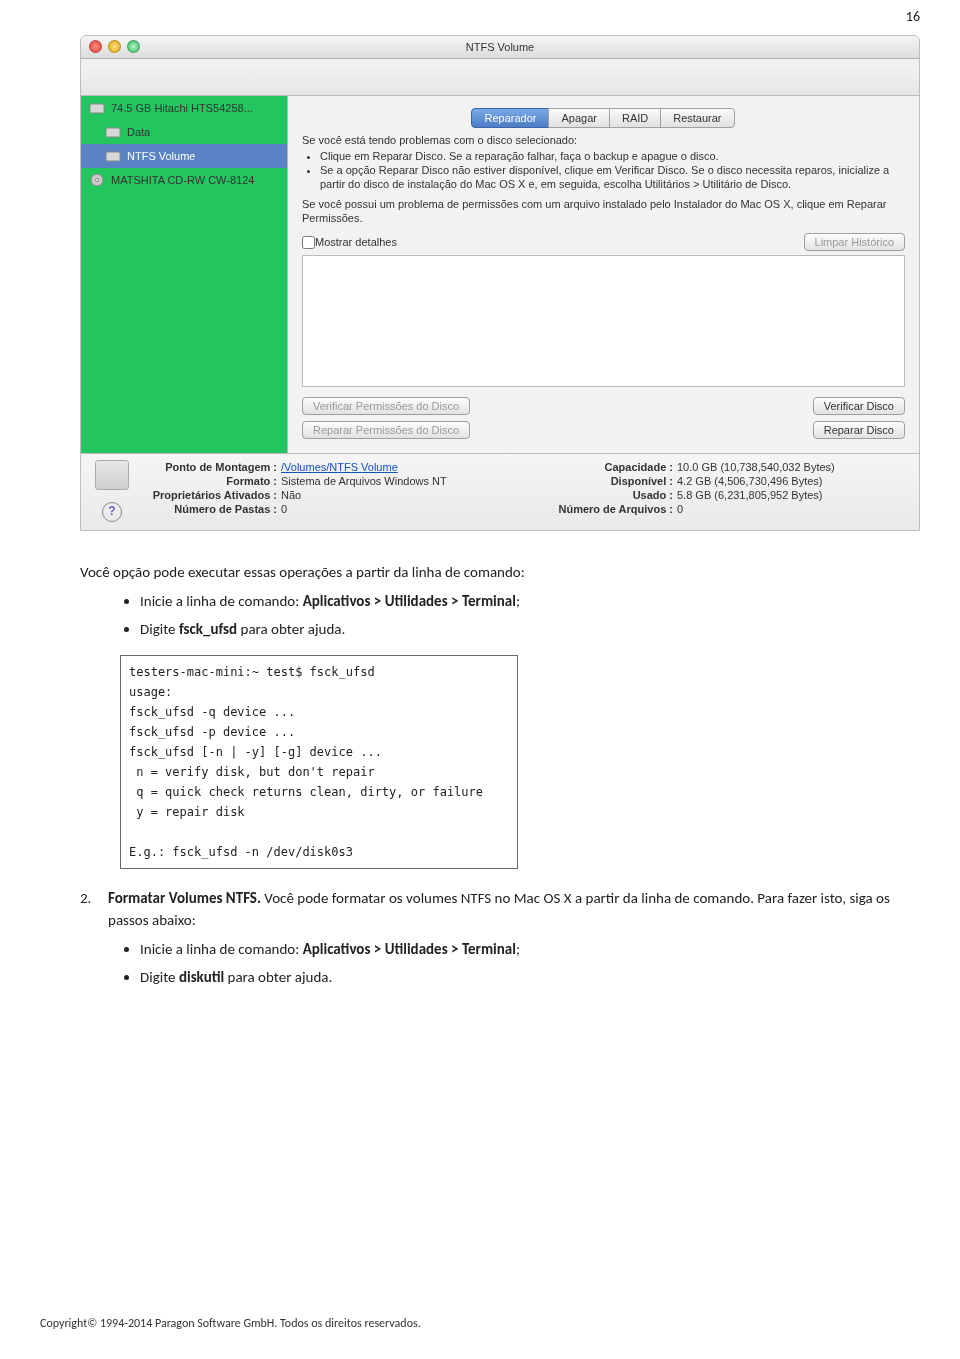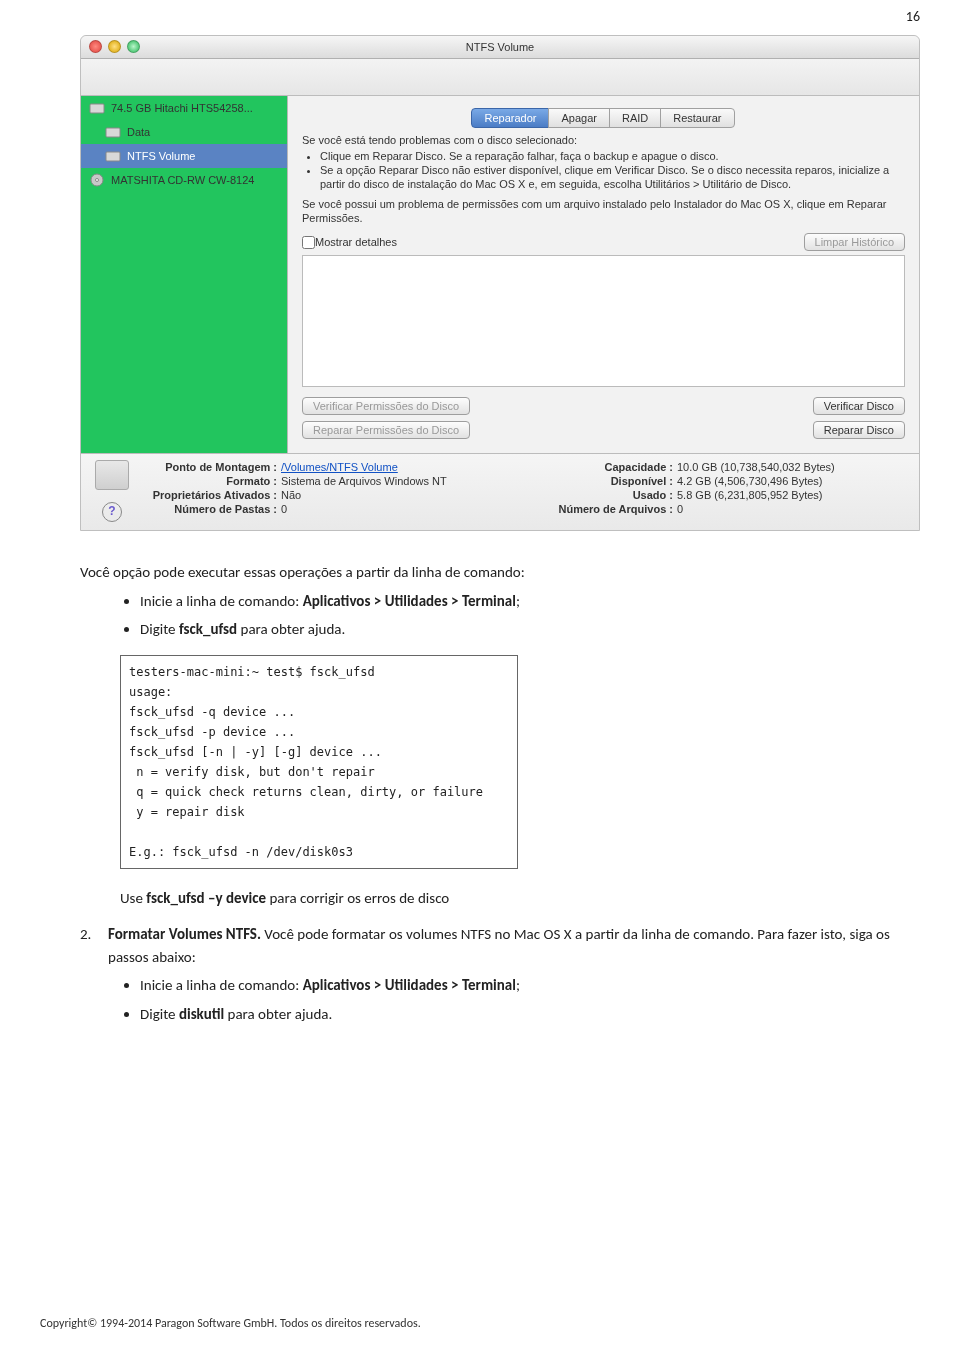--- a/index.html
+++ b/index.html
@@ -200,23 +200,20 @@
 usage:
 fsck_ufsd -q device ...
 fsck_ufsd -p device ...
 fsck_ufsd [-n | -y] [-g] device ...
  n = verify disk, but don't repair
  q = quick check returns clean, dirty, or failure
  y = repair disk
 
 E.g.: fsck_ufsd -n /dev/disk0s3</div>
 
-  <div style="margin-left:40px;margin-top:6px">
-    <span>Use </span><b>fsck_ufsd –y device</b><span> para corrigir os erros de disco</span>
-  </div>
 
   <div class="num-item">
     <div class="num">2.</div>
     <div>
       <b>Formatar Volumes NTFS.</b><span> Você pode formatar os volumes NTFS no Mac OS X a partir da linha de comando. Para fazer isto, siga os passos abaixo:</span>
     </div>
   </div>
   <ul>
     <li>
       <span>Inicie a linha de comando: </span><b>Aplicativos &gt; Utilidades &gt; Terminal</b><span>;</span>

